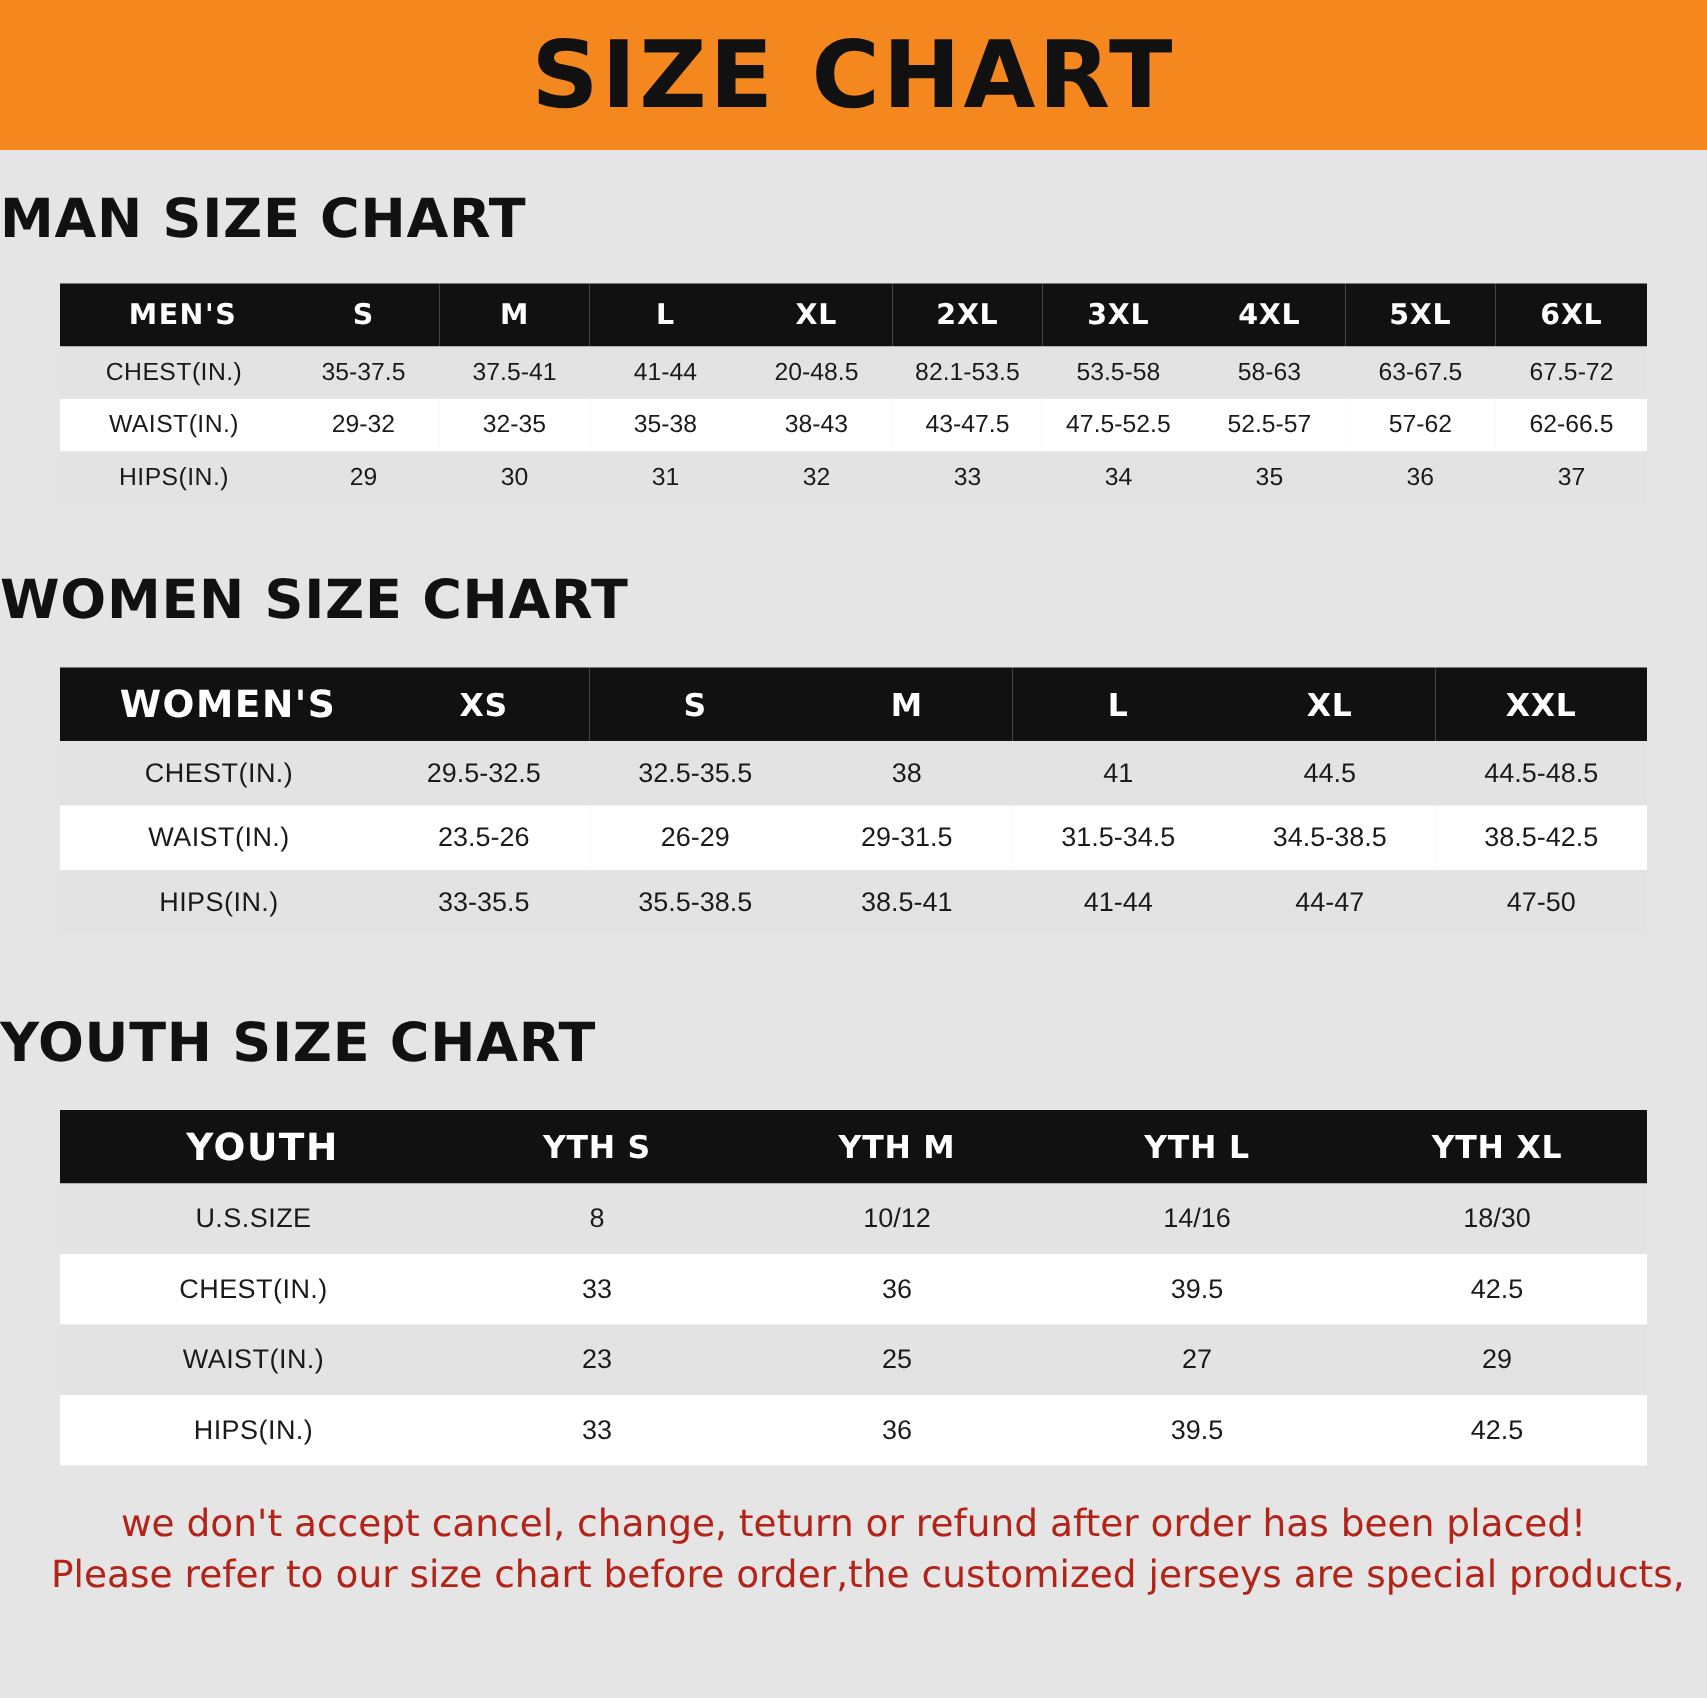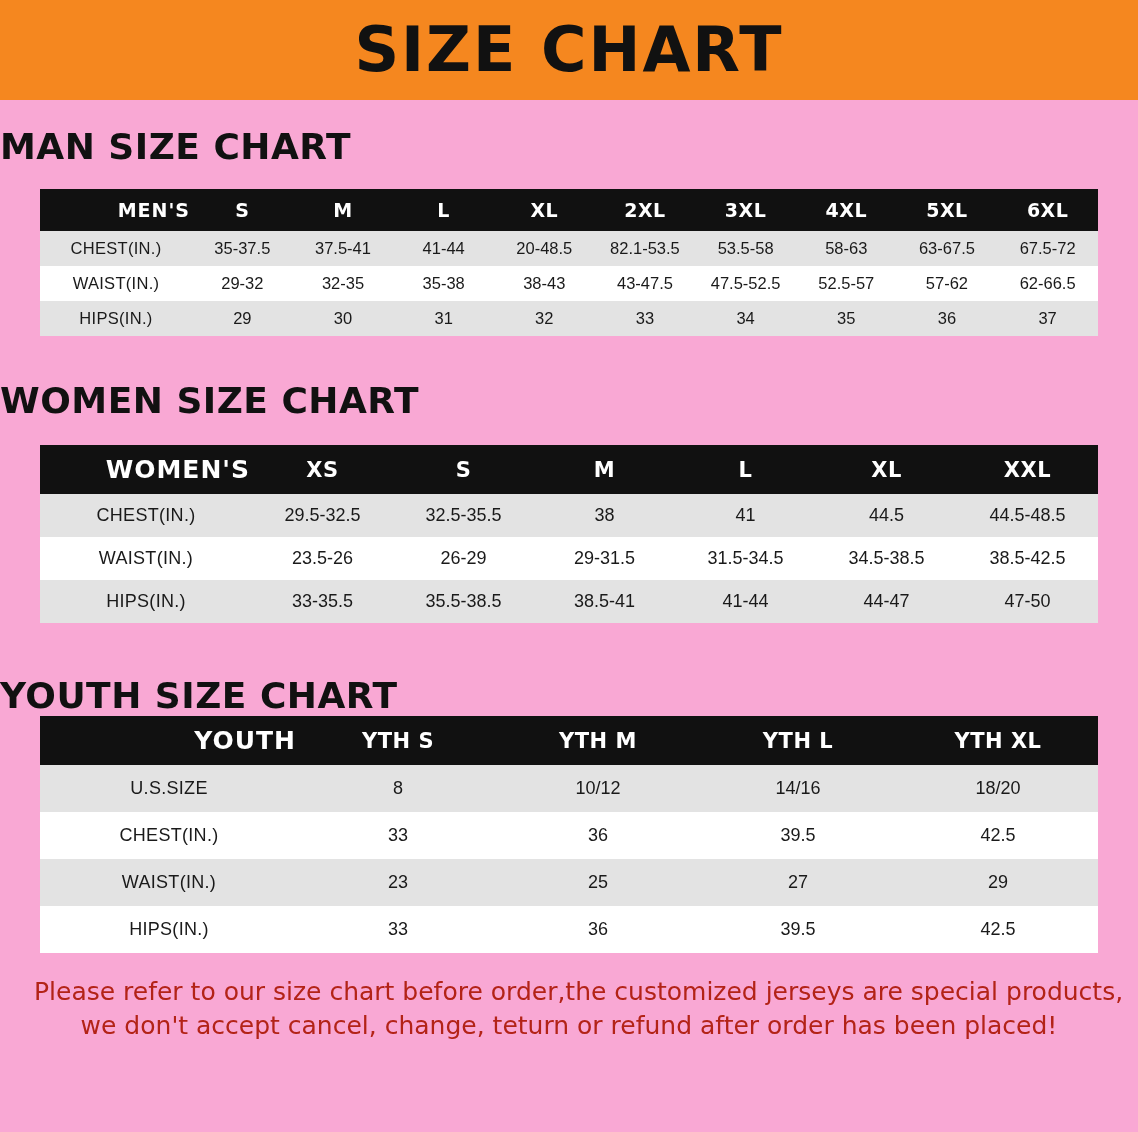--- a/index.html
+++ b/index.html
@@ -6,21 +6,21 @@
   html, body {
     margin: 0; padding: 0;
     width: 1138px; height: 1132px;
     background: #ffffff;
     font-family: "Liberation Sans", sans-serif;
   }
   .page {
     width: 1138px; height: 1132px;
     position: relative;
     overflow: hidden;
-    background: #f9a8d4;
+    background: #e5e5e5;
   }
 
   
   .banner {
     width: 100%;
     height: 100px;
     background: #f5871f;
     display: flex;
     align-items: center;
     justify-content: center;
@@ -39,41 +39,41 @@
   .section-heading {
     text-align: left;
     font-family: "DejaVu Sans", sans-serif;
     font-weight: 700;
     font-size: 36px;
     color: #111111;
     letter-spacing: 0.5px;
   }
   .heading-man   { margin-top: 26px; margin-bottom: 22px; }
   .heading-women { margin-top: 44px; margin-bottom: 24px; }
-  .heading-youth { margin-top: 52px; }
+  .heading-youth { margin-top: 52px; margin-bottom: 24px; }
 
   
   .table-wrap { padding: 0 40px; }
   table {
     width: 100%;
     border-collapse: collapse;
     table-layout: fixed;
   }
   thead th {
     background: #111111;
     color: #ffffff;
     font-family: "DejaVu Sans", sans-serif;
     font-weight: 700;
     text-align: center;
     padding: 10px 2px;
     font-size: 19px;
     letter-spacing: 0.5px;
   }
   thead th.corner {
-    text-align: right;
+    text-align: center;
     padding-left: 14px;
     font-size: 23px;
     letter-spacing: 1px;
   }
   tbody td {
     text-align: center;
     padding: 8px 2px;
     font-size: 17px;
     color: #1a1a1a;
     font-family: "Liberation Sans", sans-serif;
@@ -239,21 +239,21 @@
           <th>YTH L</th>
           <th>YTH XL</th>
         </tr>
       </thead>
       <tbody>
         <tr class="odd">
           <td class="rowlabel">U.S.SIZE</td>
           <td>8</td>
           <td>10/12</td>
           <td>14/16</td>
-          <td>18/20</td>
+          <td>18/30</td>
         </tr>
         <tr class="even">
           <td class="rowlabel">CHEST(IN.)</td>
           <td>33</td>
           <td>36</td>
           <td>39.5</td>
           <td>42.5</td>
         </tr>
         <tr class="odd">
           <td class="rowlabel">WAIST(IN.)</td>
@@ -267,17 +267,17 @@
           <td>33</td>
           <td>36</td>
           <td>39.5</td>
           <td>42.5</td>
         </tr>
       </tbody>
     </table>
   </div>
 
   <div class="note">
+    <div>we don't accept cancel, change, teturn or refund after order has been placed!</div>
     <div>Please refer to our size chart before order,the customized jerseys are special products,</div>
-    <div>we don't accept cancel, change, teturn or refund after order has been placed!</div>
   </div>
 
 </div>
 
 </body></html>

